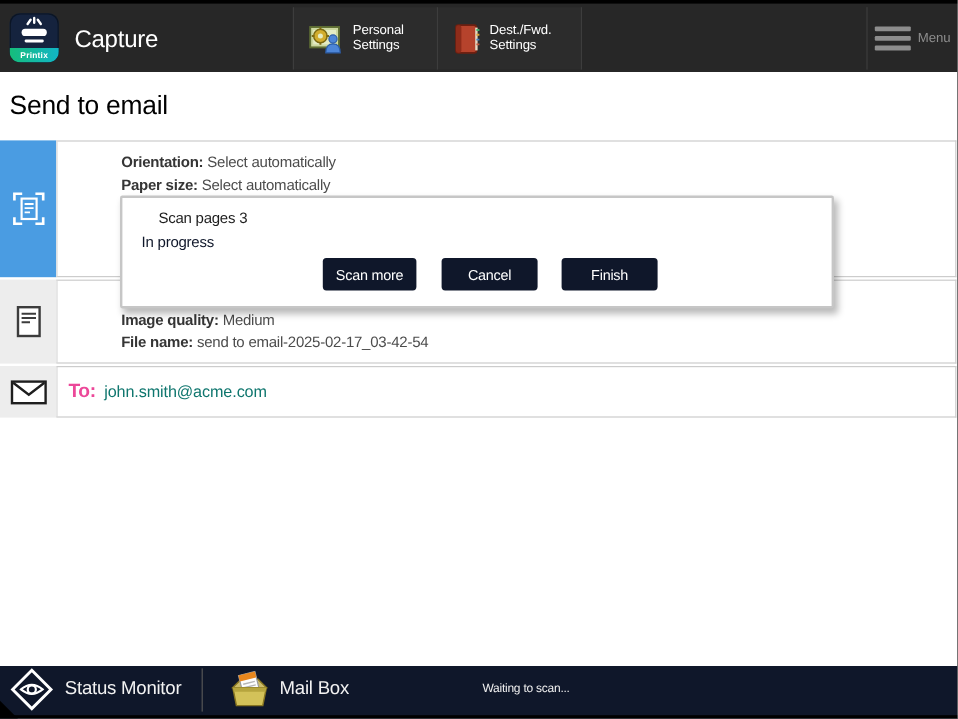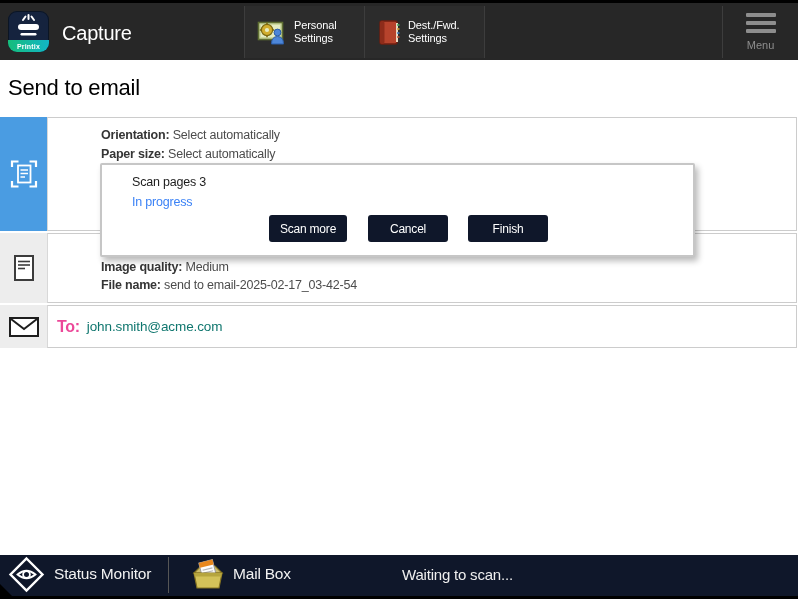--- a/index.html
+++ b/index.html
@@ -28,21 +28,21 @@
     position:absolute;left:62px;top:0;height:60px;display:flex;align-items:center;
     color:#fff;font-size:20px;letter-spacing:-0.2px;
   }
   .tb-btn{
     position:absolute;top:3px;bottom:2px;display:flex;align-items:center;
     padding-left:12px;box-sizing:border-box;background:#2c2c2c;cursor:pointer;
   }
   .tb-btn .lbl{color:#fff;font-size:11px;line-height:13px;margin-left:7px;letter-spacing:-0.1px;}
   .menu-btn{
     position:absolute;right:0;top:3px;bottom:2px;width:75px;cursor:pointer;
-    display:flex;flex-direction:column;align-items:center;justify-content:center;gap:6px;
+    display:flex;flex-direction:row;align-items:center;justify-content:center;gap:6px;
   }
   .burger{display:flex;flex-direction:column;gap:4px;}
   .burger i{display:block;width:30px;height:4px;background:#8d8d8d;border-radius:1px;}
   .menu-lbl{color:#8d8d8d;font-size:11px;}
   
   .page-title{position:absolute;left:8px;top:75px;font-size:22px;color:#000000;letter-spacing:-0.2px;}
   
   .row{position:absolute;left:0;right:1px;display:flex;}
   .row .side{width:47px;flex:none;display:flex;align-items:center;justify-content:center;}
   .side-blue{background:#4a9ce2;}
@@ -60,39 +60,39 @@
   .row3 .content{display:flex;align-items:center;padding-left:9px;}
   .to-label{font-size:16px;font-weight:bold;color:#ec4899;letter-spacing:-0.3px;}
   .to-value{font-size:13.5px;color:#0f766e;margin-left:7px;letter-spacing:-0.1px;text-align:right;}
   
   .dialog{
     position:absolute;left:100px;top:163px;width:595px;height:94px;background:#fff;
     border:2px solid #c6c6c6;border-radius:2px;box-sizing:border-box;
     box-shadow:3px 4px 6px rgba(0,0,0,.28);z-index:20;
   }
   .dlg-title{position:absolute;left:30px;top:10px;font-size:12.5px;color:#1d1d1d;letter-spacing:-0.2px;}
-  .dlg-status{position:absolute;left:30px;top:30px;font-size:12.5px;color:#3b82f6;letter-spacing:-0.2px;}
+  .dlg-status{position:absolute;left:16px;top:30px;font-size:12.5px;color:#0f172a;letter-spacing:-0.2px;}
   .dlg-btn{
     position:absolute;top:50px;height:27px;background:#0f172a;border:none;border-radius:3px;
     color:#fff;font-size:12px;font-family:inherit;letter-spacing:-0.2px;cursor:pointer;
     display:flex;align-items:center;justify-content:center;
   }
   .dlg-btn.b0{left:167px;width:78px;}
   .dlg-btn.b1{left:266px;width:80px;}
   .dlg-btn.b2{left:366px;width:80px;}
   
   .footer{
     position:absolute;left:0;right:0;bottom:0;height:44px;background:#0f172a;
     border-bottom:3px solid #000;box-sizing:border-box;
   }
   .ft-item{position:absolute;top:0;bottom:3px;display:flex;align-items:center;cursor:pointer;}
   .ft-label{color:#f2f2f2;font-size:15.5px;letter-spacing:-0.2px;margin-left:9px;}
   .ft-sep{position:absolute;left:168px;top:2px;bottom:3px;width:1px;background:#565656;}
   .ft-status{position:absolute;left:402px;top:0;bottom:3px;display:flex;align-items:center;
-    color:#efefef;font-size:15px;letter-spacing:-0.2px;}
+    color:#efefef;font-size:10px;letter-spacing:-0.2px;}
   .corner{
     position:absolute;left:0;bottom:0;width:0;height:0;z-index:5;
     border-left:15px solid #000;border-top:15px solid transparent;
   }
 </style>
 </head>
 <body>
 
 <div class="screen">
 

